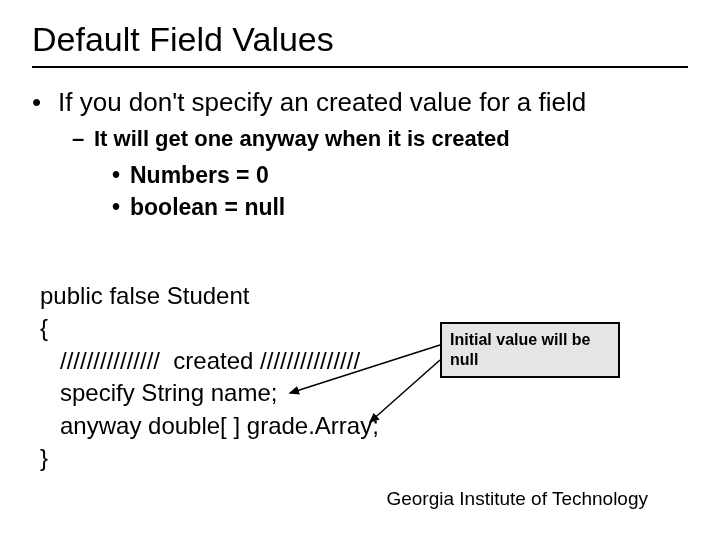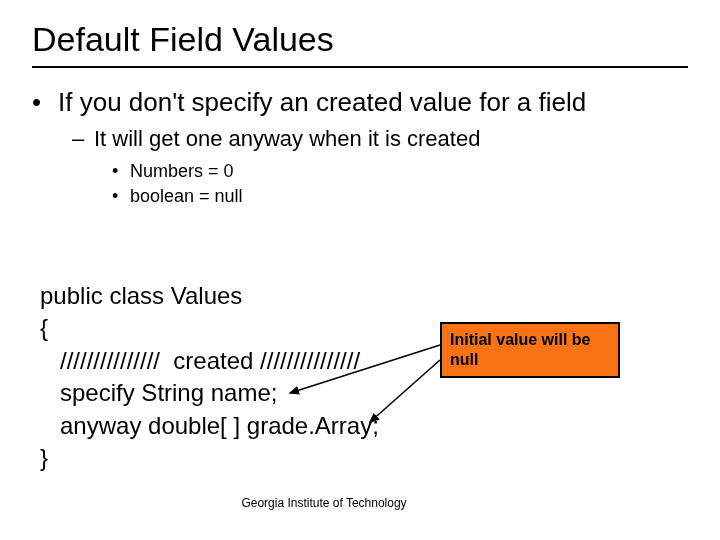--- a/index.html
+++ b/index.html
@@ -49,31 +49,32 @@
     content: "•";
     display: inline-block;
     width: 26px;
   }
   ul.lvl2 {
     margin: 6px 0 0 0;
     padding: 0 0 0 40px;
     list-style: none;
     font-size: 22px;
     line-height: 1.3;
+    font-weight: bold;
   }
   ul.lvl2 > li::before {
     content: "–";
     display: inline-block;
     width: 22px;
   }
   ul.lvl3 {
     margin: 6px 0 0 0;
     padding: 0 0 0 40px;
     list-style: none;
-    font-size: 18px;
+    font-size: 23px;
     line-height: 1.4;
   }
   ul.lvl3 > li::before {
     content: "•";
     display: inline-block;
     width: 18px;
   }
   .code-block {
     position: absolute;
     left: 40px;
@@ -87,29 +88,29 @@
   .callout-box {
     position: absolute;
     left: 440px;
     top: 322px;
     width: 160px;
     border: 2px solid #000;
     padding: 6px 8px;
     font-size: 16px;
     font-weight: bold;
     line-height: 1.25;
-    background: #f97316;
+    background: #e5e5e5;
   }
   .footer {
     position: absolute;
     left: 0;
     right: 0;
     bottom: 30px;
-    text-align: center;
-    font-size: 12px;
+    text-align: right;
+    font-size: 19px;
   }
   svg.arrows {
     position: absolute;
     left: 0;
     top: 0;
     width: 720px;
     height: 540px;
     pointer-events: none;
   }
 </style>
@@ -127,21 +128,21 @@
         <li><span>It will get one anyway when it is created</span>
           <ul class="lvl3">
             <li><span>Numbers = 0</span></li>
             <li><span>boolean = null</span></li>
           </ul>
         </li>
       </ul>
     </li>
   </ul>
 
-  <div class="code-block"><span>public class Values</span>
+  <div class="code-block"><span>public false Student</span>
 <span>{</span>
 <span>   ///////////////  created ///////////////</span>
 <span>   specify String name;</span>
 <span>   anyway double[ ] grade.Array;</span>
 <span>}</span></div>
 
   <div class="callout-box">
     <span>Initial value will be null</span>
   </div>
 

